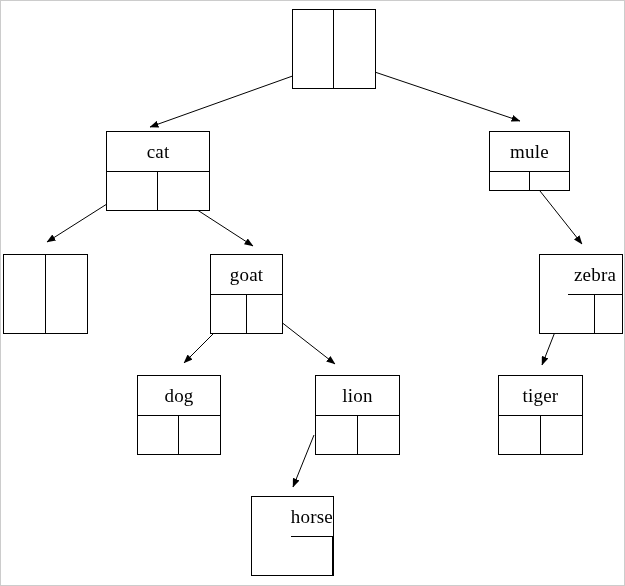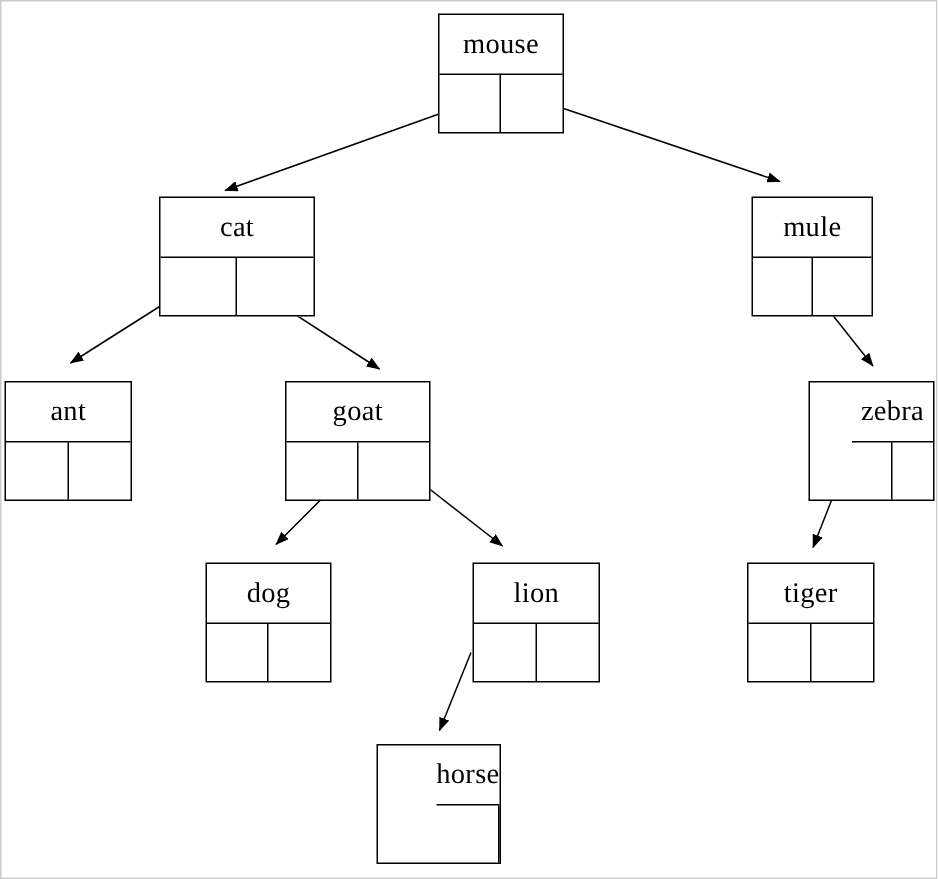--- a/index.html
+++ b/index.html
@@ -77,48 +77,46 @@
         <line x1="539" y1="190" x2="581" y2="243" stroke="#000000" stroke-width="1" marker-end="url(#arrowhead)"></line>
         <line x1="232" y1="313" x2="183" y2="362" stroke="#000000" stroke-width="1" marker-end="url(#arrowhead)"></line>
         <line x1="270" y1="313" x2="334" y2="363" stroke="#000000" stroke-width="1" marker-end="url(#arrowhead)"></line>
         <line x1="561" y1="313" x2="541" y2="364" stroke="#000000" stroke-width="1" marker-end="url(#arrowhead)"></line>
         <line x1="313" y1="434" x2="292" y2="486" stroke="#000000" stroke-width="1" marker-end="url(#arrowhead)"></line>
       </g>
   </svg>
 
   <div id="nodes-group">
       <div class="tree-node" style="left: 291px; top: 8px; width: 84px; height: 80px;">
-        <div class="node-label">mouse</div>
         <div class="node-pointers">
           <div class="ptr-cell ptr-left"></div>
           <div class="ptr-cell ptr-right"></div>
         </div>
       </div>
       <div class="tree-node" style="left: 105px; top: 130px; width: 104px; height: 80px;">
         <div class="node-label">cat</div>
         <div class="node-pointers">
           <div class="ptr-cell ptr-left"></div>
           <div class="ptr-cell ptr-right"></div>
         </div>
       </div>
-      <div class="tree-node" style="left: 500px; top: 130px; width: 81px; height: 80px;">
+      <div class="tree-node" style="left: 488px; top: 130px; width: 81px; height: 60px;">
         <div class="node-label">mule</div>
         <div class="node-pointers">
           <div class="ptr-cell ptr-left"></div>
           <div class="ptr-cell ptr-right"></div>
         </div>
       </div>
       <div class="tree-node" style="left: 2px; top: 253px; width: 85px; height: 80px;">
-        <div class="node-label">ant</div>
         <div class="node-pointers">
           <div class="ptr-cell ptr-left"></div>
           <div class="ptr-cell ptr-right"></div>
         </div>
       </div>
-      <div class="tree-node" style="left: 189px; top: 253px; width: 97px; height: 80px;">
+      <div class="tree-node" style="left: 209px; top: 253px; width: 73px; height: 80px;">
         <div class="node-label">goat</div>
         <div class="node-pointers">
           <div class="ptr-cell ptr-left"></div>
           <div class="ptr-cell ptr-right"></div>
         </div>
       </div>
       <div class="tree-node" style="left: 538px; top: 253px; width: 84px; height: 80px; padding-left: 28px;">
         <div class="node-label">zebra</div>
         <div class="node-pointers">
           <div class="ptr-cell ptr-left"></div>

